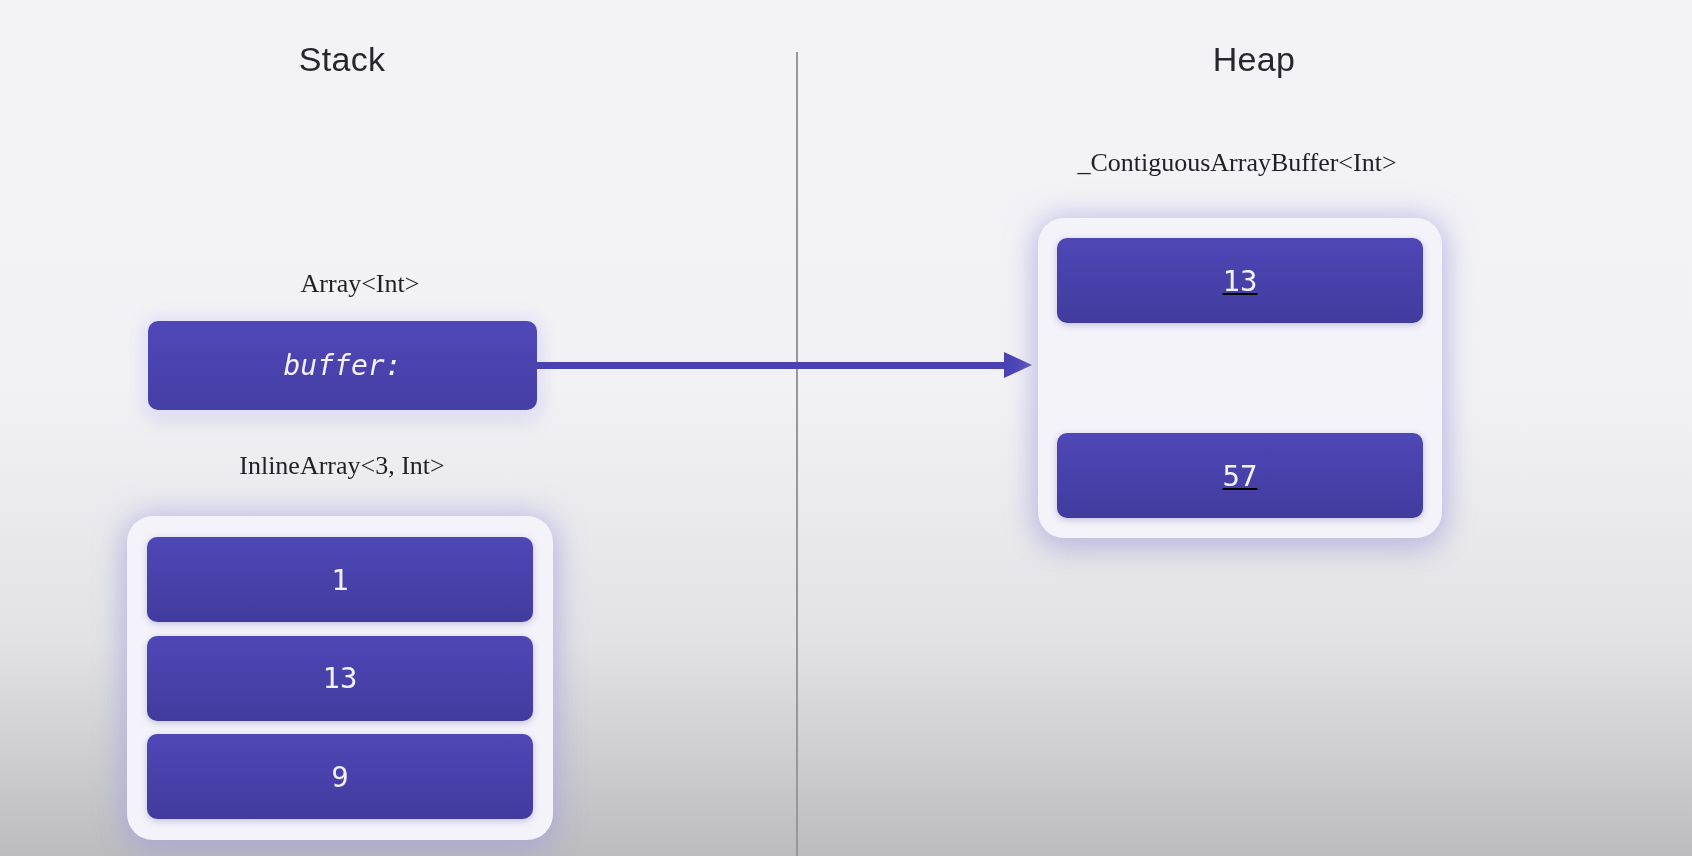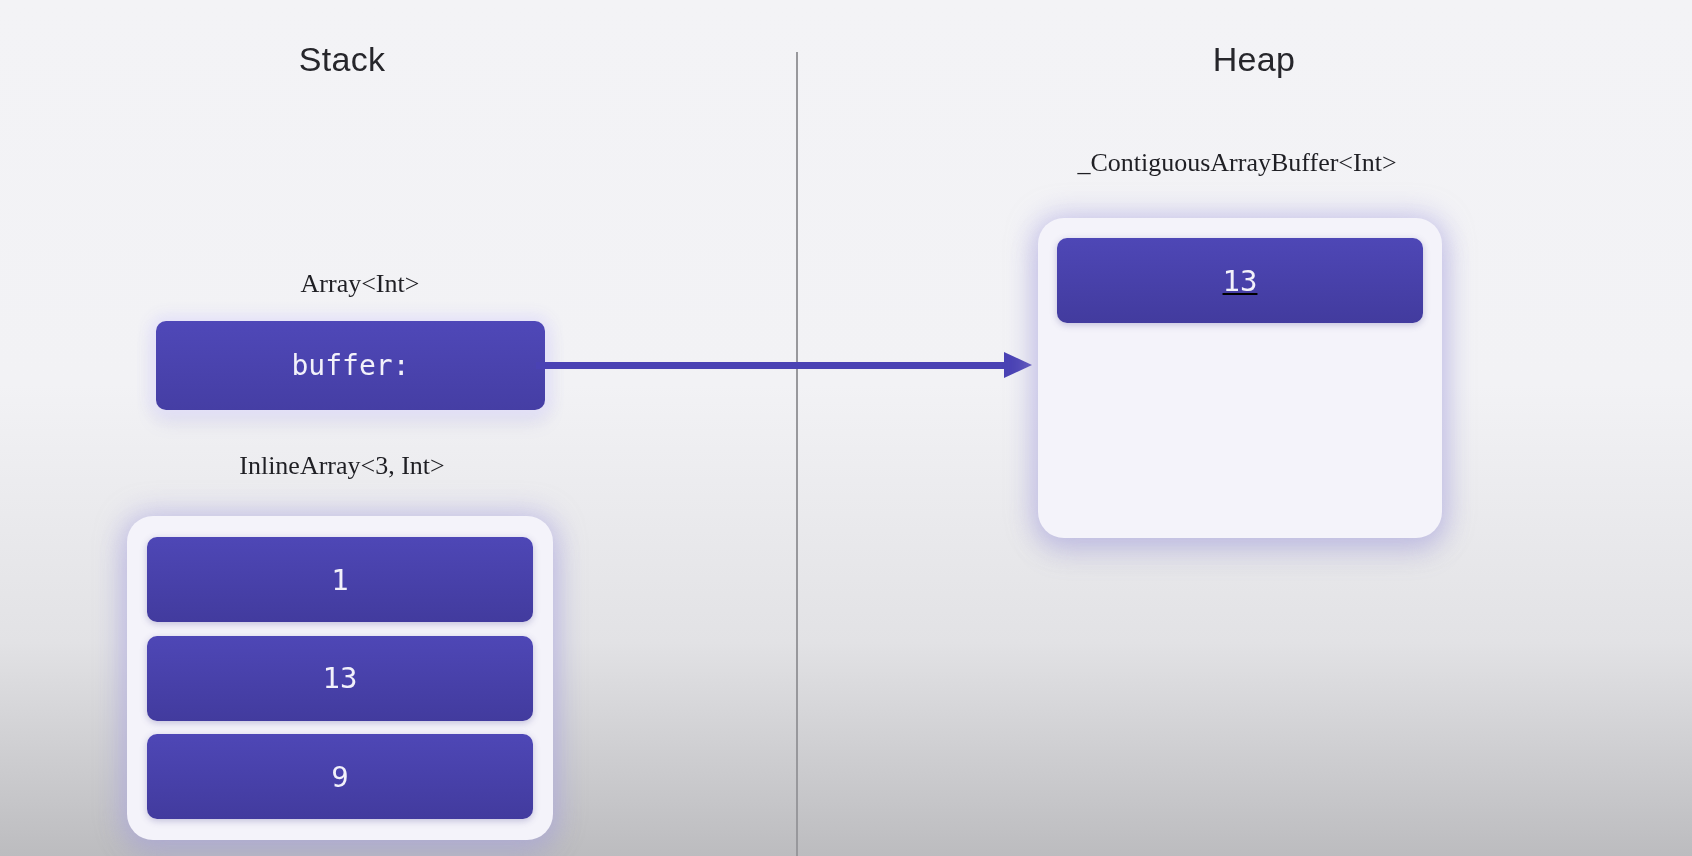--- a/index.html
+++ b/index.html
@@ -39,31 +39,32 @@
     font-size: 26px;
     font-weight: 500;
     color: #1f1f24;
     white-space: nowrap;
   }
   .code-label--array  { left: 360px;  top: 269px; }
   .code-label--inline { left: 342px;  top: 451px; }
   .code-label--heap   { left: 1237px; top: 148px; }
   .pbox {
     position: absolute;
-    left: 156px;
+    left: 148px;
     top: 321px;
     width: 389px;
     height: 89px;
     box-sizing: border-box;
     border-radius: 10px;
     background: linear-gradient(180deg, #4f48b8 0%, #453ea4 100%);
     box-shadow: 0 0 14px 6px rgba(228, 225, 249, 0.95), 0 10px 20px rgba(125, 118, 195, 0.20);
     display: flex;
     align-items: center;
     justify-content: center;
+    font-style: italic;
   }
   .mono-white {
     font-family: "DejaVu Sans Mono", monospace;
     font-size: 28px;
     color: #f2f1fa;
   }
   .arrow-shaft {
     position: absolute;
     left: 536px;
     top: 362px;
@@ -131,15 +132,16 @@
   <div class="card card--inline">
     <div class="cell">1</div>
     <div class="cell">13</div>
     <div class="cell">9</div>
   </div>
 
   <div class="code-label code-label--heap">_ContiguousArrayBuffer&lt;Int&gt;</div>
 
   <div class="card card--heap">
     <div class="cell">13</div>
+    <div class="cell">57</div>
   </div>
 
 </div>
 
 </body></html>

